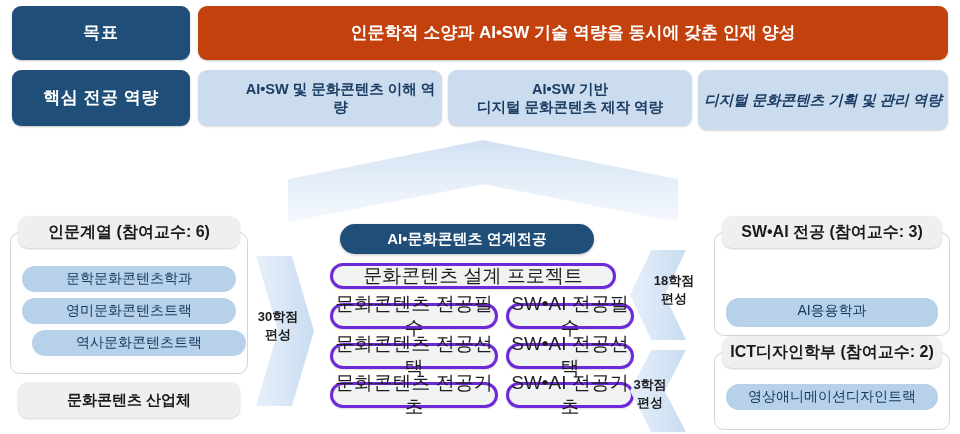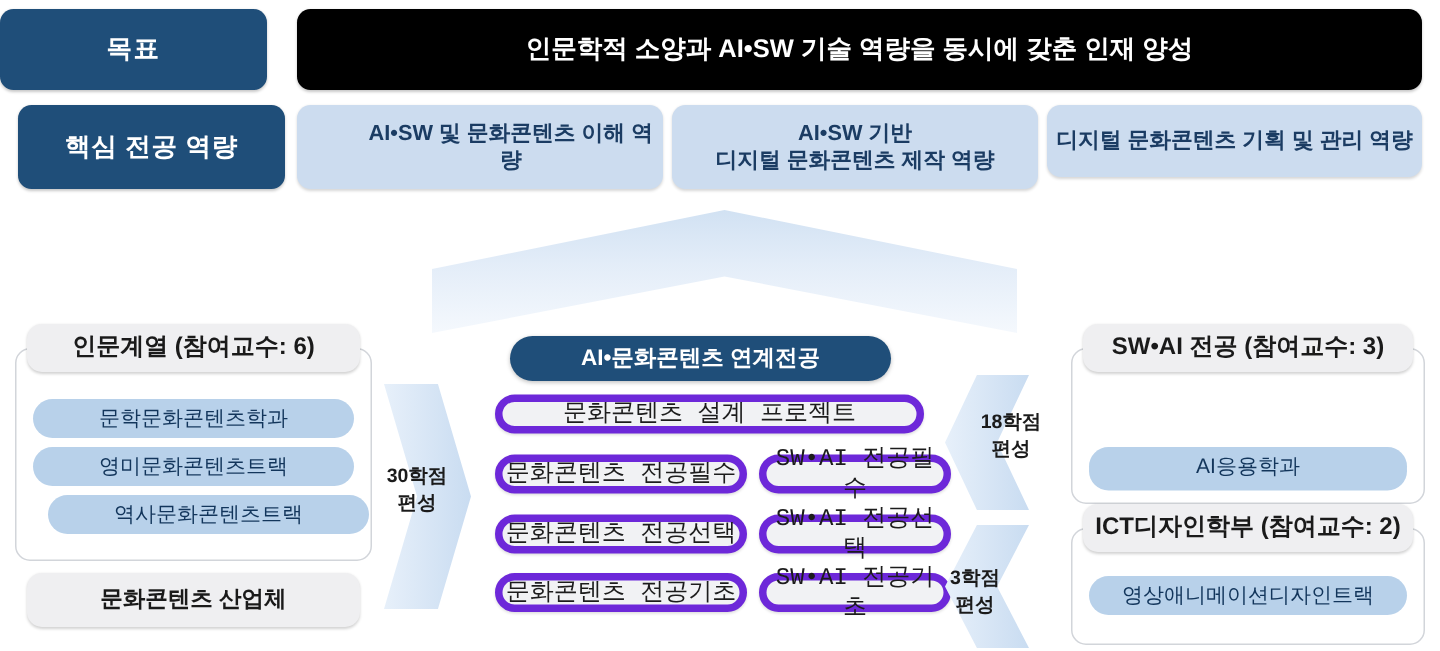--- a/index.html
+++ b/index.html
@@ -25,41 +25,41 @@
 
   
   .navy{
     background:#1f4e79;
     color:#ffffff;
     font-weight:bold;
     border-radius:9px;
     box-shadow:0 1px 2px rgba(0,0,0,.22);
   }
   .royal{
-    background:#000000;
+    background:#c2410c;
     color:#ffffff;
     font-weight:bold;
     border-radius:9px;
     box-shadow:0 1px 2px rgba(0,0,0,.22);
   }
   .lightblue{
     background:#ccdcef;
     color:#1b3c63;
     font-weight:bold;
     border-radius:9px;
     box-shadow:0 1px 2px rgba(0,0,0,.16);
   }
 
-  #goal-label{left:0;top:6px;width:178px;height:54px;font-size:17px;letter-spacing:1px;}
+  #goal-label{left:12px;top:6px;width:178px;height:54px;font-size:17px;letter-spacing:1px;}
   #goal-text {left:198px;top:6px;width:750px;height:54px;font-size:17px;}
 
   #comp-label{left:12px;top:70px;width:178px;height:56px;font-size:17px;letter-spacing:.5px;}
   #comp-1{left:198px;top:70px;width:244px;height:56px;font-size:14.5px;padding-left:41px;}
   #comp-2{left:448px;top:70px;width:244px;height:56px;font-size:14.5px;}
-  #comp-3{left:698px;top:70px;width:250px;height:48px;font-size:14.5px;}
+  #comp-3{left:698px;top:70px;width:250px;height:60px;font-size:14.5px;font-style:italic;}
 
   
   #funnel{
     position:absolute;left:288px;top:140px;width:390px;height:82px;
     background:linear-gradient(to bottom,#cfe0f2 0%,#e2ecf8 45%,#f4f8fd 100%);
     clip-path:polygon(50% 0%,100% 48%,100% 100%,50% 54%,0% 100%,0% 48%);
     opacity:.95;
   }
 
   
@@ -106,24 +106,23 @@
   
   #center-title{
     left:340px;top:224px;width:254px;height:30px;
     background:#1f4e79;color:#fff;font-weight:bold;font-size:15px;
     border-radius:15px;box-shadow:0 1px 3px rgba(0,0,0,.25);
   }
   .cpill{
     background:#f1f2f4;
     color:#1c1c1c;
     border-radius:14px;
-    font-size:16px;
+    font-size:19px;
     box-shadow:0 1px 2px rgba(0,0,0,.14);
-    border:5px solid #6d28d9;
-    font-family:Liberation Mono, monospace;
+    border:3px solid #6d28d9;
   }
   #c-proj{left:330px;top:263px;width:286px;height:26px;}
   #c-r1a{left:330px;top:303px;width:168px;height:26px;}
   #c-r1b{left:506px;top:303px;width:128px;height:26px;}
   #c-r2a{left:330px;top:343px;width:168px;height:26px;}
   #c-r2b{left:506px;top:343px;width:128px;height:26px;}
   #c-r3a{left:330px;top:382px;width:168px;height:26px;}
   #c-r3b{left:506px;top:382px;width:128px;height:26px;}
 
   

